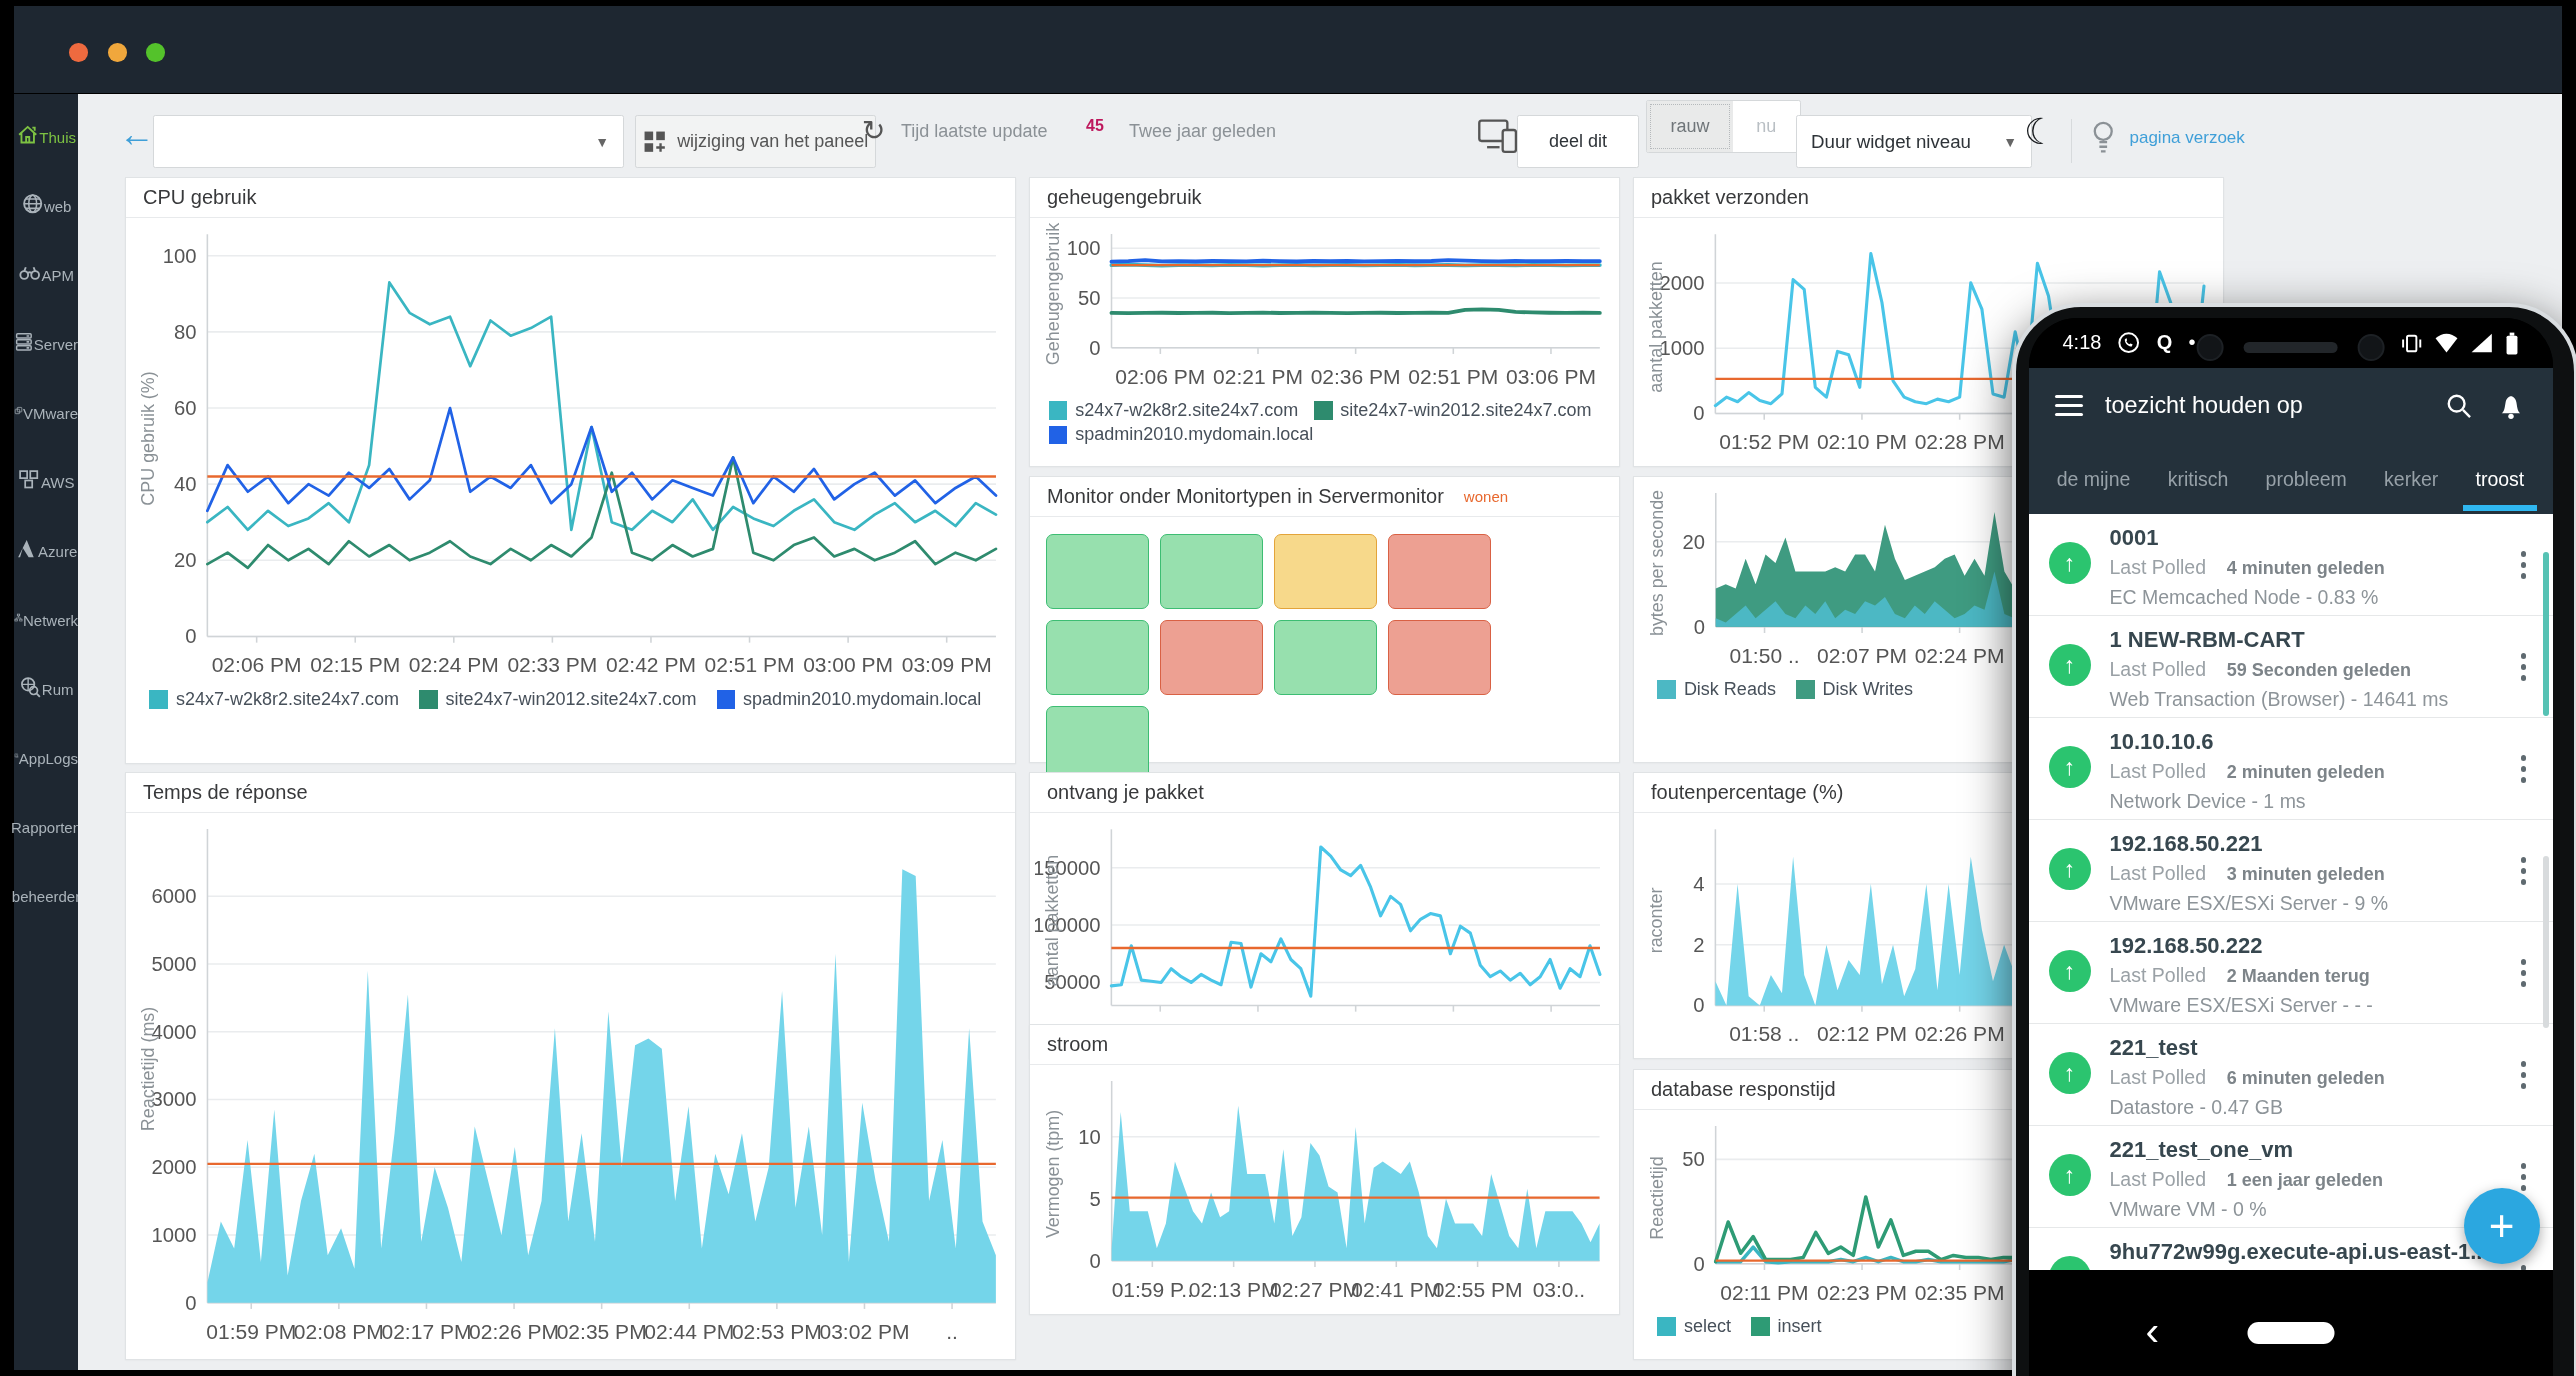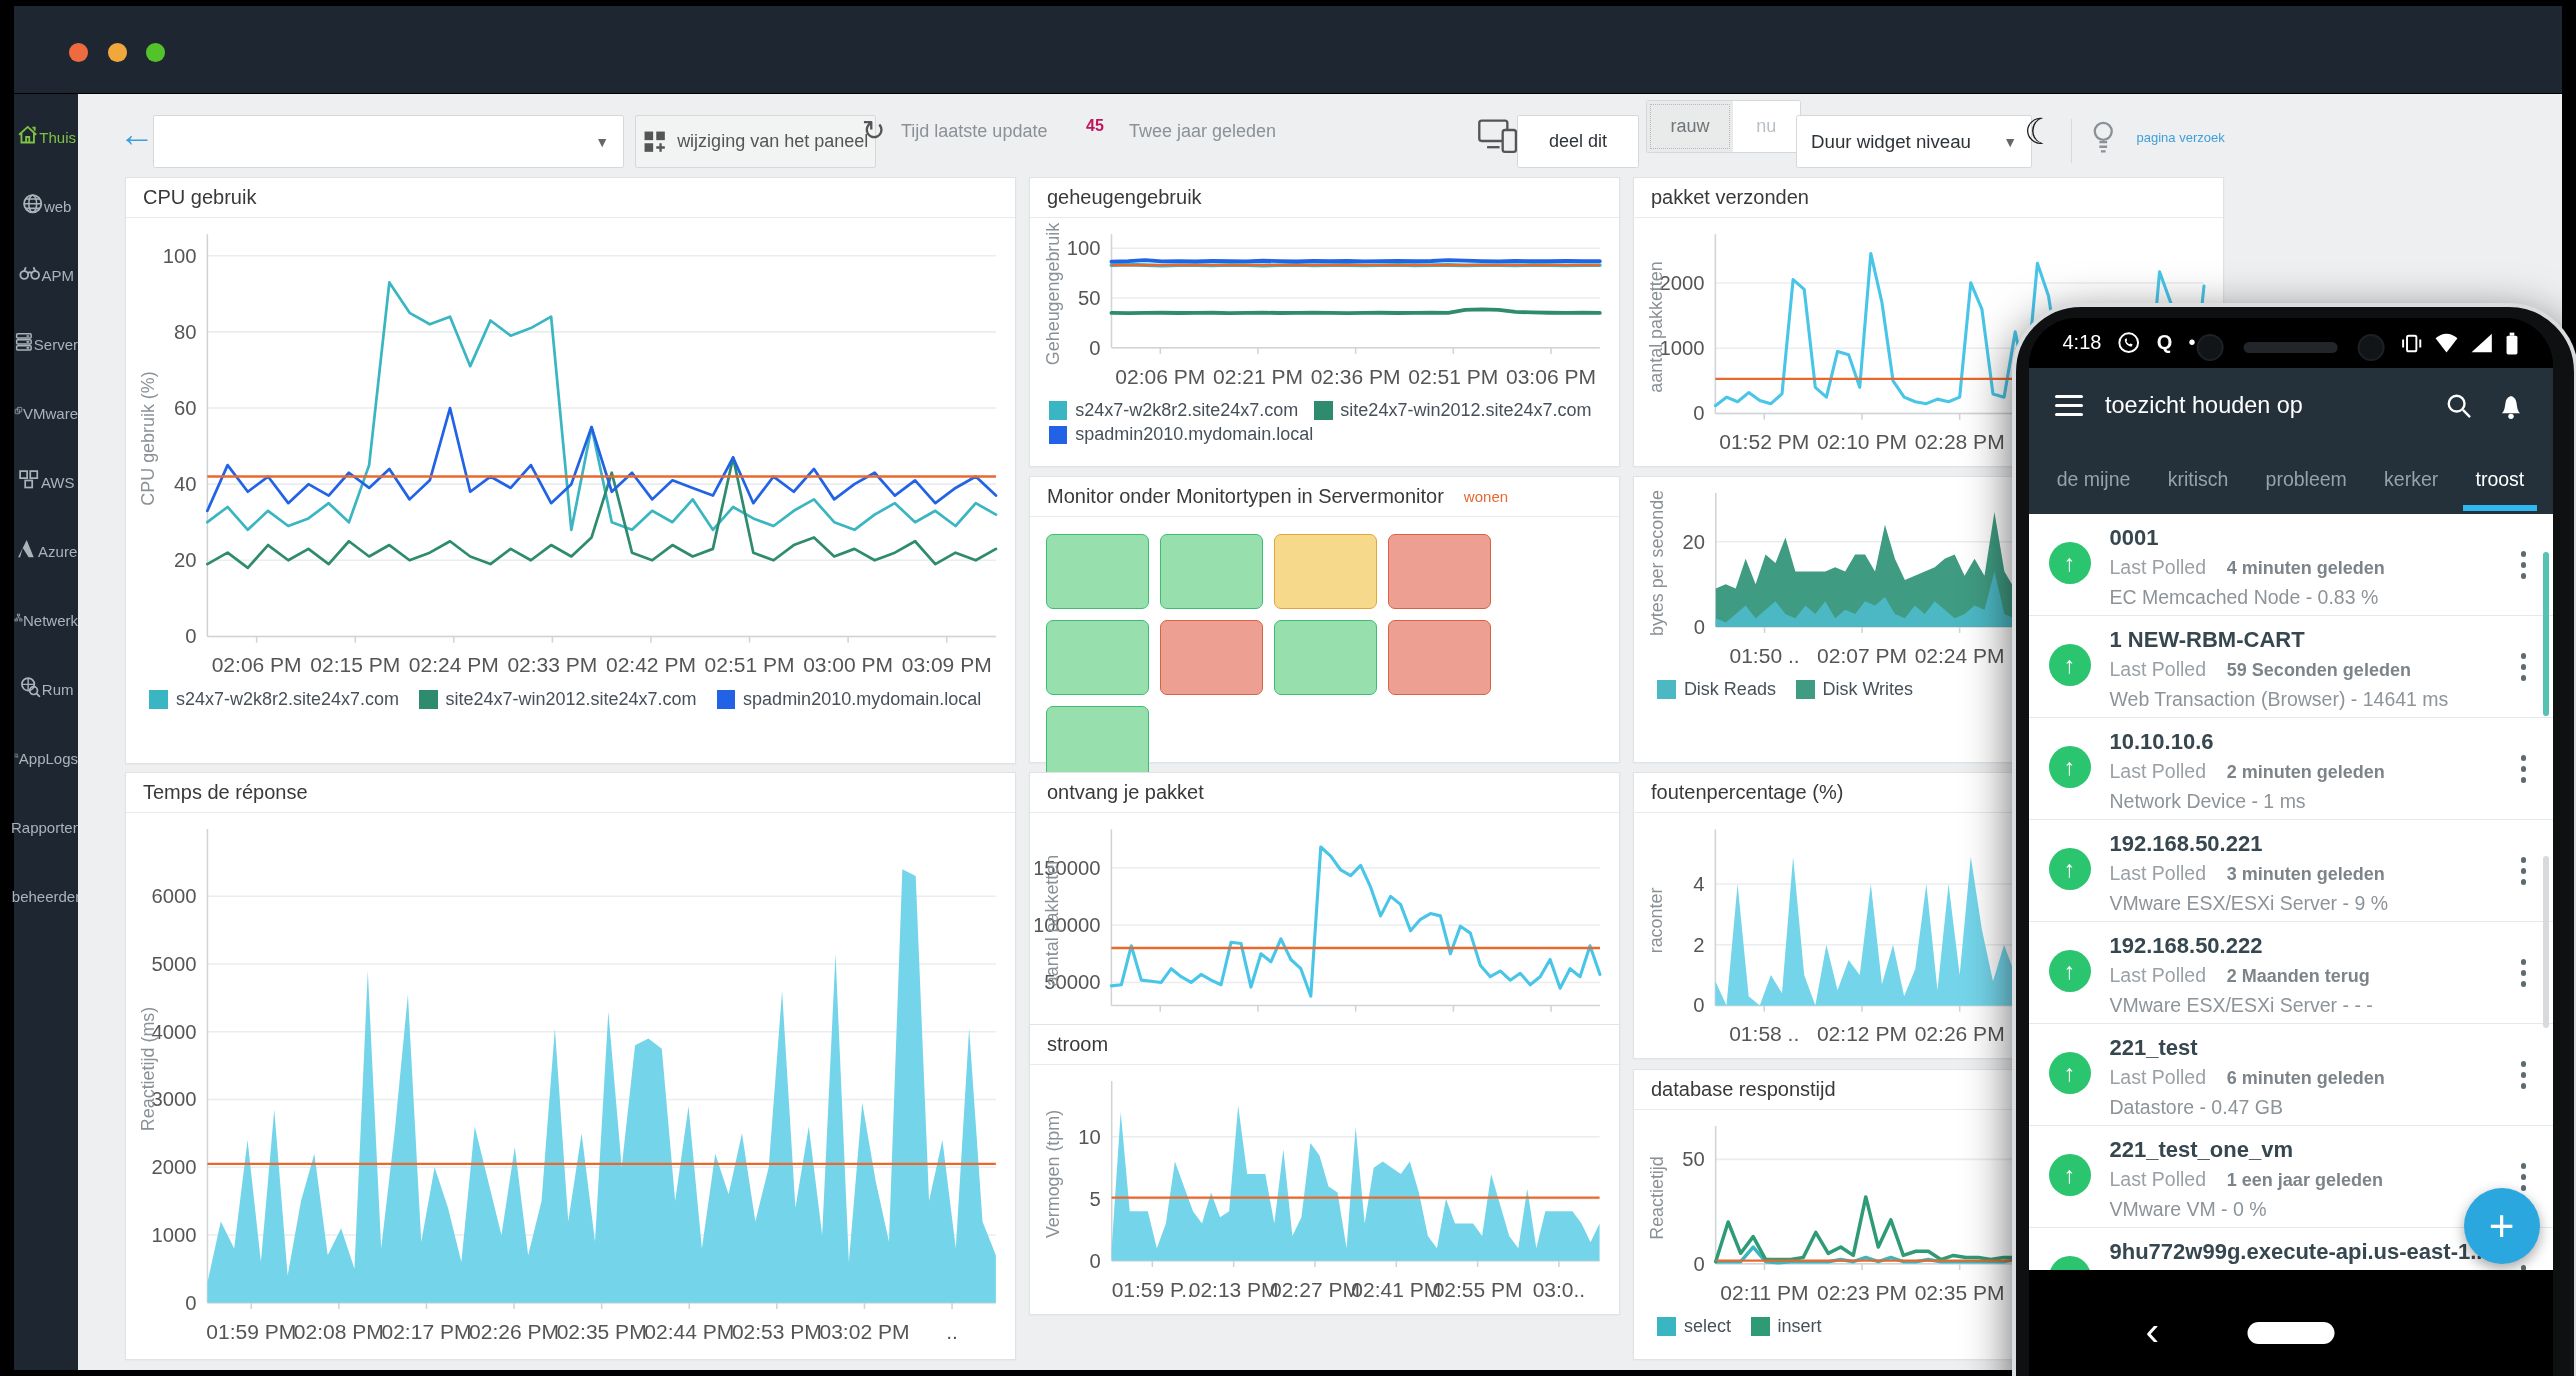--- a/index.html
+++ b/index.html
@@ -23,21 +23,21 @@
   .tb-select{position:absolute;background:#fff;border:0.8px solid #d5d8da;border-radius:2.3px;display:flex;align-items:center;justify-content:space-between;padding:0 14px;color:#444;font-size:18.7px;}
   .caret{font-size:14px;color:#666;}
   .tb-btn{position:absolute;background:#f2f3f3;border:0.8px solid #d5d8da;border-radius:2.3px;display:flex;align-items:center;gap:11px;justify-content:center;font-size:18px;color:#555;cursor:pointer;}
   .tb-text{position:absolute;font-size:18px;color:#8b9196;white-space:nowrap;}
   .tb-strong{position:absolute;font-size:16px;font-weight:bold;color:#be185d;}
   .toggle{position:absolute;border:0.8px solid #d5d8da;background:#fff;border-radius:2.3px;display:flex;}
   .toggle .opt{padding:0 23.4px;display:flex;align-items:center;font-size:18px;color:#b9bfc4;cursor:pointer;}
   .toggle .opt.sel{background:#e9eaea;outline:0.8px dotted #b5b9bc;outline-offset:-4.7px;color:#6f7579;}
   .moon{position:absolute;font-size:36px;color:#16191c;cursor:pointer;}
   .vdiv{position:absolute;width:0.8px;height:44px;background:#d7dadc;}
-  .pglink{position:absolute;display:flex;align-items:center;gap:20px;font-size:13px;color:#3f9fd8;cursor:pointer;}
+  .pglink{position:absolute;display:flex;align-items:center;gap:13px;font-size:17px;color:#3f9fd8;cursor:pointer;}
   
   .panel{position:absolute;background:#fff;border:0.8px solid #e0e3e5;box-shadow:0 0.8px 1.6px rgba(0,0,0,.05);}
   .panel-h{height:39px;border-bottom:0.8px solid #e8eaec;display:flex;align-items:center;padding:0 17px;font-size:20px;color:#38393b;}
   .panel-h .badge{margin-left:20px;font-size:15px;color:#e8682e;}
   .chart{position:relative;margin:1.6px 4.7px 0 4.7px;}
   .legend{display:flex;flex-wrap:wrap;gap:6.2px 20px;padding:4.7px 0 0 23.4px;}
   .legend .li{display:flex;align-items:center;gap:7.8px;font-size:18px;color:#47505a;cursor:pointer;}
   .legend .sw{width:18.7px;height:18.7px;display:inline-block;}
   
   .tiles{display:flex;flex-wrap:wrap;gap:11px;padding:17px 15.6px;}

